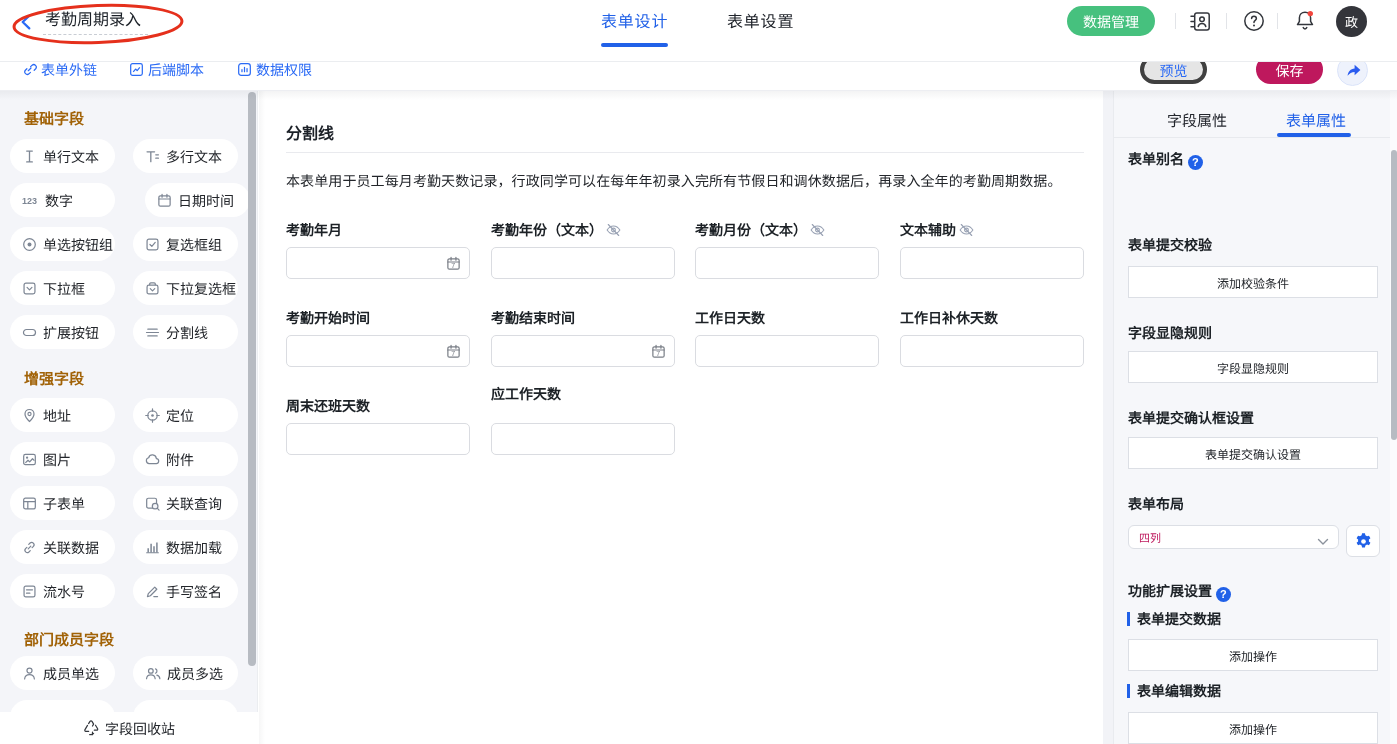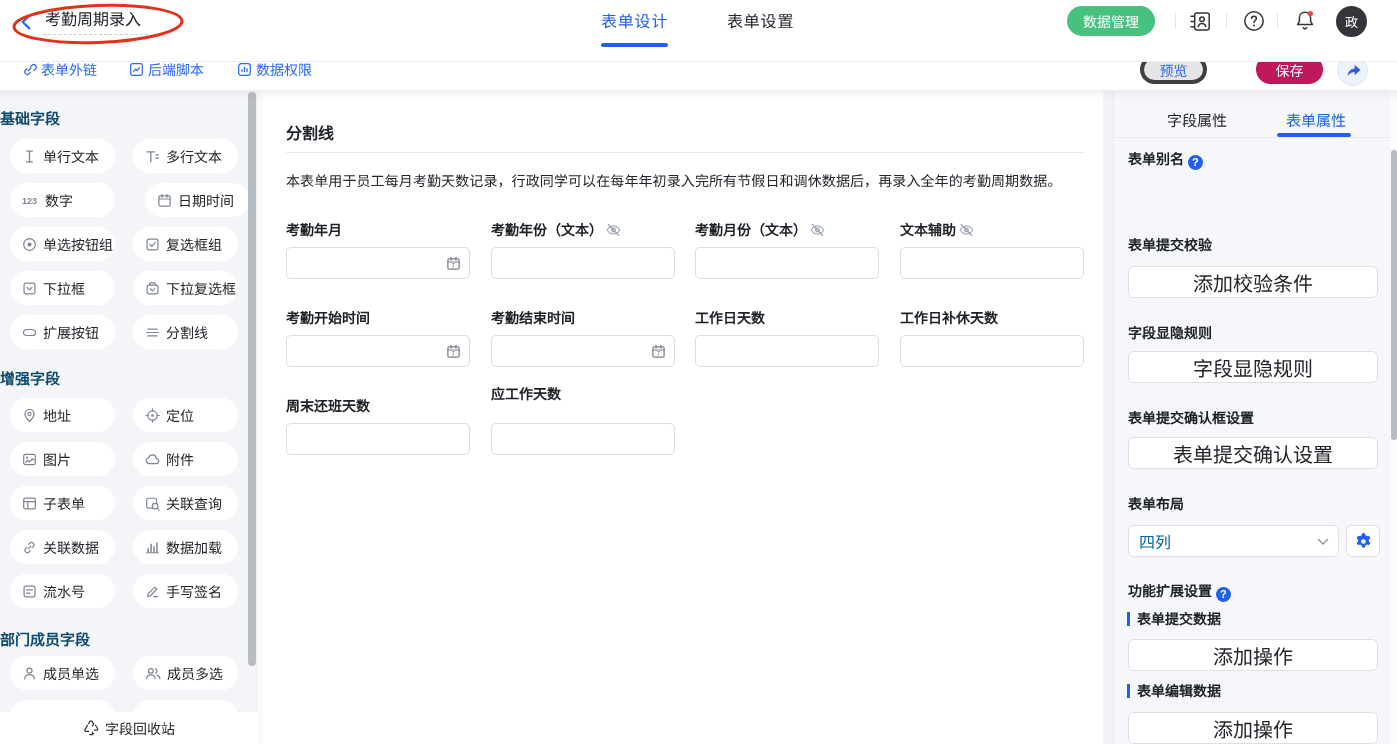--- a/index.html
+++ b/index.html
@@ -14,34 +14,34 @@
 #ttl-dash{position:absolute;left:43px;top:21px;width:105px;height:14px;border-bottom:1px dashed #c9cdd4}
 .htab{position:absolute;top:13px;font-size:16px;letter-spacing:0.8px;line-height:17px}
 #tabline{position:absolute;left:601px;top:43px;width:67px;height:4px;background:#2161e8;border-radius:2px}
 .vsep{position:absolute;top:13px;width:1px;height:16px;background:#e2e4e8}
 
 #tbar{position:absolute;left:0;top:48px;width:1397px;height:43px;background:#fff;border-bottom:1px solid #edeef2;z-index:29}
 .tlink{position:absolute;top:11px;height:20px;display:flex;align-items:center;gap:4px;color:#2a6af5;font-size:14px}
 .pillbtn{position:absolute;top:7px;height:29px;border-radius:15px;font-size:14px;display:flex;align-items:center;justify-content:center}
 
 #sidebar{position:absolute;left:0;top:91px;width:258px;height:653px;background:#f4f5f9;border-right:1px solid #ebedf0}
-.sect{position:absolute;left:0;font-size:15px;line-height:16px;font-weight:700;color:#0c4a6e}
+.sect{position:absolute;left:24px;font-size:15px;line-height:16px;font-weight:700;color:#a16207}
 .fitem{position:absolute;width:105px;height:34px;background:#fff;border-radius:17px;display:flex;align-items:center;padding-left:12px;gap:6px;font-size:14px;color:#23262b;white-space:nowrap}
 .fitem svg{flex:0 0 auto}
 #recycle{position:absolute;left:0;top:621px;width:258px;height:32px;background:#fff;display:flex;align-items:center;justify-content:center;gap:6px;font-size:14px;color:#23262b;z-index:5}
 #sb-thumb{position:absolute;left:248px;top:1px;width:8px;height:574px;background:#b7bbc2;border-radius:4px;z-index:6}
 #canvas{position:absolute;left:259px;top:91px;width:844px;height:653px;background:#fff}
 #gutter{position:absolute;left:1103px;top:91px;width:10px;height:653px;background:#f2f3f7}
 #rpanel{position:absolute;left:1113px;top:91px;width:284px;height:653px;background:#f6f7fa;border-left:1px solid #e9ebef}
 
 .flabel{position:absolute;font-size:14px;line-height:15px;font-weight:600;color:#1c2126;white-space:nowrap}
 .finput{position:absolute;width:184px;height:32px;background:#fff;border:1px solid #dadce1;border-radius:5px}
 
 .rlabel{position:absolute;font-size:14px;line-height:15px;font-weight:600;color:#1c2126;white-space:nowrap}
-.rbtn{position:absolute;left:14px;width:250px;height:32px;background:#fff;border:1px solid #dcdfe5;border-radius:6px;display:flex;align-items:center;justify-content:center;font-size:20px;color:#23262b}
+.rbtn{position:absolute;left:14px;width:250px;height:32px;background:#fff;border:1px solid #dcdfe5;border-radius:0;display:flex;align-items:center;justify-content:center;font-size:12px;color:#23262b}
 .finput svg.cal{position:absolute;right:8px;top:8px}
 .flabel svg.eye{vertical-align:-2px;margin-left:3px}
 .qmark{display:inline-flex;width:15px;height:15px;border-radius:50%;background:#2161e8;color:#fff;font-size:11px;font-weight:700;align-items:center;justify-content:center;vertical-align:-2px}
 </style>
 </head>
 <body>
 <div id="app">
 
 <div id="hdr">
   <svg class="abs" style="left:19px;top:14px" width="14" height="17" viewBox="0 0 14 18">
@@ -346,21 +346,21 @@
   <div class="abs" style="left:172px;top:22px;font-size:15px;line-height:16px;color:#2161e8">表单属性</div>
   <div class="abs" style="left:163px;top:42px;width:74px;height:4px;background:#2161e8;border-radius:2px"></div>
   <div class="rlabel" style="left:14px;top:61px">表单别名 <span class="qmark">?</span></div>
   <div class="rlabel" style="left:14px;top:147px">表单提交校验</div>
   <div class="rbtn" style="top:175px">添加校验条件</div>
   <div class="rlabel" style="left:14px;top:235px">字段显隐规则</div>
   <div class="rbtn" style="top:260px">字段显隐规则</div>
   <div class="rlabel" style="left:14px;top:320px">表单提交确认框设置</div>
   <div class="rbtn" style="top:346px">表单提交确认设置</div>
   <div class="rlabel" style="left:14px;top:406px">表单布局</div>
-  <div class="abs" style="left:14px;top:434px;width:211px;height:32px;background:#fff;border:1px solid #dcdfe5;border-radius:6px;display:flex;align-items:center;padding-left:10px;font-size:16px;color:#0369a1">四列</div>
+  <div class="abs" style="left:14px;top:434px;width:211px;height:24px;background:#fff;border:1px solid #dcdfe5;border-radius:6px;display:flex;align-items:center;padding-left:10px;font-size:11px;color:#be185d">四列</div>
   <svg class="abs" style="left:203px;top:447px" width="12" height="8" viewBox="0 0 12 8">
         <path d="M1.5 1.5L6 6l4.5-4.5" fill="none" stroke="#8b929c" stroke-width="1.4" stroke-linecap="round" stroke-linejoin="round"></path>
       </svg>
   <div class="abs" style="left:232px;top:434px;width:34px;height:32px;background:#fff;border:1px solid #dcdfe5;border-radius:6px;display:flex;align-items:center;justify-content:center">
     <svg width="19" height="19" viewBox="0 0 17 17">
           <path d="M7.2 1.2h2.6l.35 1.8a5.4 5.4 0 011.5.87l1.74-.62 1.3 2.25-1.39 1.17a5.5 5.5 0 010 1.76l1.39 1.17-1.3 2.25-1.74-.62a5.4 5.4 0 01-1.5.87l-.35 1.8H7.2l-.35-1.8a5.4 5.4 0 01-1.5-.87l-1.74.62-1.3-2.25 1.39-1.17a5.5 5.5 0 010-1.76L2.31 5.5l1.3-2.25 1.74.62a5.4 5.4 0 011.5-.87z" fill="#2161e8"></path>
           <circle cx="8.5" cy="8.5" r="2.1" fill="#fff"></circle>
         </svg>
   </div>
   <div class="rlabel" style="left:14px;top:493px">功能扩展设置 <span class="qmark">?</span></div>

